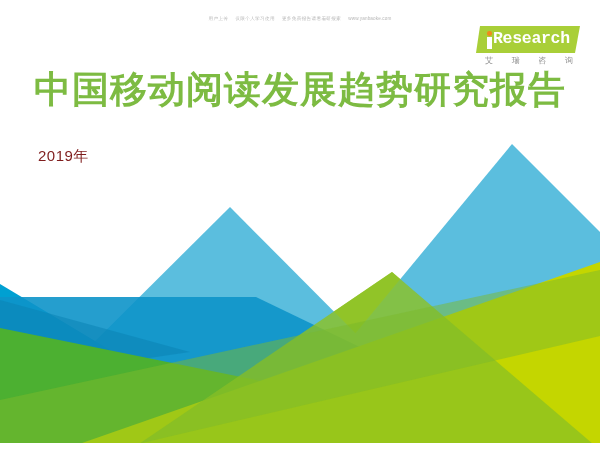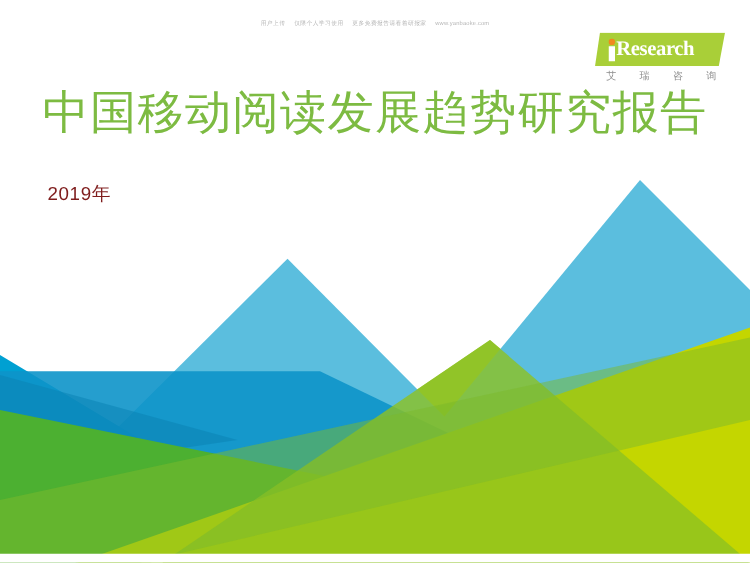--- a/index.html
+++ b/index.html
@@ -101,21 +101,21 @@
     width: 4.5px;
     height: 12px;
     background: #ffffff;
   }
   .logo-rest {
     font-size: 16.5px;
     font-weight: bold;
     color: #ffffff;
     letter-spacing: -0.3px;
     line-height: 1;
-    font-family: Liberation Serif, serif;
+    font-family: Liberation Mono, monospace;
   }
   .logo-cn {
     margin-top: 4px;
     width: 104px;
     display: flex;
     justify-content: space-between;
     padding: 0 7px 0 9px;
     box-sizing: border-box;
   }
   .logo-cn span {
@@ -125,21 +125,21 @@
     letter-spacing: 0;
   }
 
   
   .headline {
     position: absolute;
     left: 34px;
     top: 70px;
     z-index: 30;
     font-size: 37px;
-    font-weight: normal;
+    font-weight: bold;
     color: #7dbb42;
     letter-spacing: 1px;
     line-height: 1.1;
     white-space: nowrap;
   }
 
   .year {
     position: absolute;
     left: 38px;
     top: 148px;

